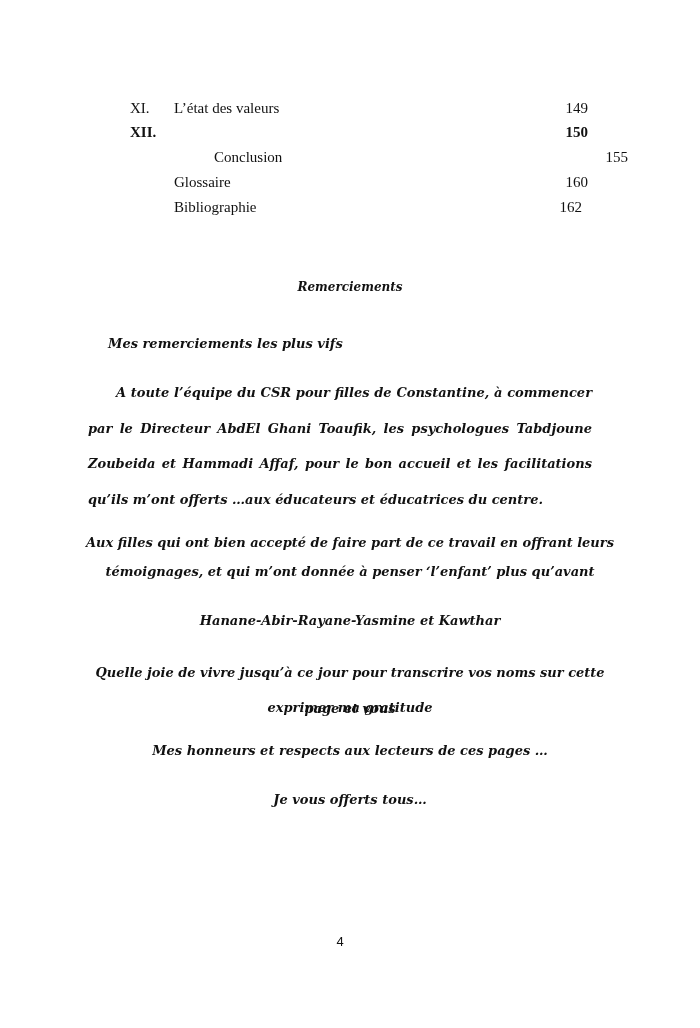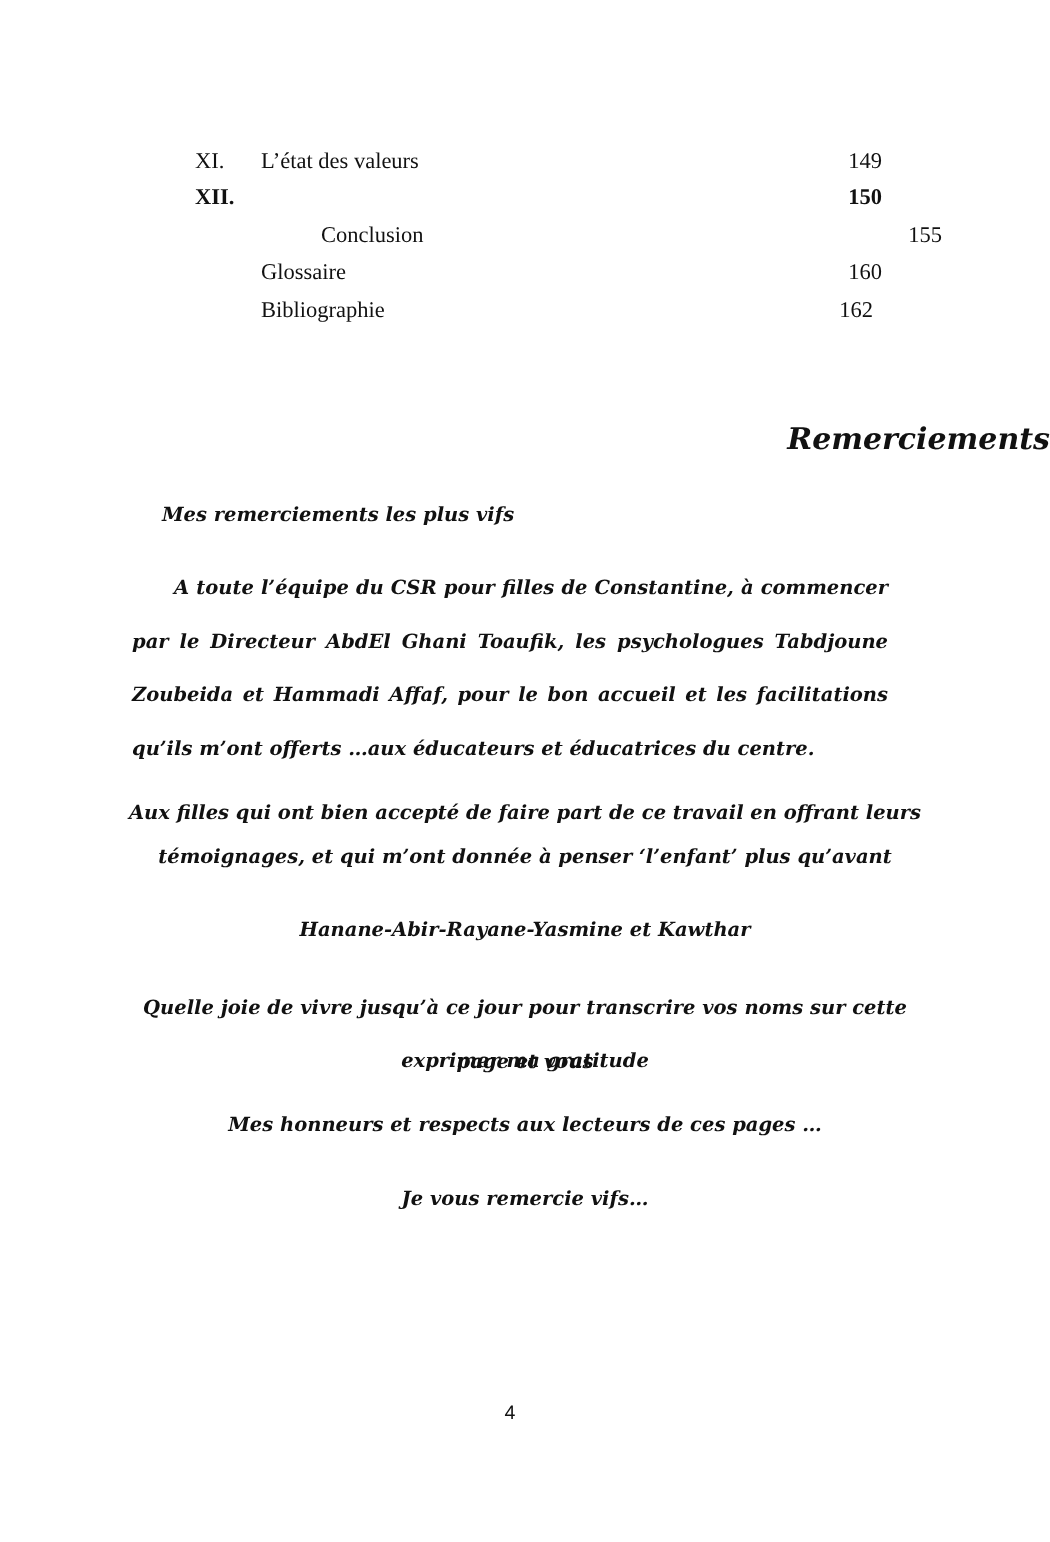--- a/index.html
+++ b/index.html
@@ -4,21 +4,21 @@
   <style>
     html, body { margin: 0; padding: 0; background: #ffffff; }
     body { width: 700px; height: 1028px; position: relative; overflow: hidden; color: #111; }
     .toc { position: absolute; left: 0; top: 0; width: 700px; font-family: "Liberation Serif", serif; font-size: 15px; }
     .toc-row { position: absolute; left: 0; width: 700px; height: 22px; }
     .toc-num { position: absolute; left: 130px; width: 40px; text-align: left; }
     .toc-title { position: absolute; left: 174px; }
     .toc-page { position: absolute; left: 540px; width: 48px; text-align: right; }
     .bold { font-weight: bold; }
     .script { font-family: "DejaVu Serif", serif; font-style: italic; font-weight: bold; color: #111; }
-    .heading { position: absolute; left: 0; width: 700px; top: 280px; text-align: right; font-size: 20px; }
+    .heading { position: absolute; left: 0; width: 700px; top: 280px; text-align: center; font-size: 12px; }
     .heading span { text-decoration: none; }
     .para { position: absolute; font-size: 13px; line-height: 35.5px; }
     .center { text-align: center; left: 80px; width: 540px; }
     .justify { text-align: justify; text-align-last: left; }
     .page-number { position: absolute; top: 934px; left: 320px; width: 40px; text-align: center; font-family: "Liberation Sans", sans-serif; font-size: 13px; }
   </style>
 </head>
 <body>
 
 <div class="toc">
@@ -61,15 +61,15 @@
 <div class="para script center" style="top:525px;">Aux filles qui ont bien accepté de faire part de ce travail en offrant leurs</div>
 <div class="para script center" style="top:554px;">témoignages, et qui m’ont donnée à penser ‘l’enfant’ plus qu’avant</div>
 
 <div class="para script center" style="top:603px;">Hanane-Abir-Rayane-Yasmine et Kawthar</div>
 
 <div class="para script center" style="left:84px; width:532px; top:655px;">Quelle joie de vivre jusqu’à ce jour pour transcrire vos noms sur cette page et vous</div>
 <div class="para script center" style="top:690px;">exprimer ma gratitude</div>
 
 <div class="para script center" style="top:733px;">Mes honneurs et respects aux lecteurs de ces pages …</div>
 
-<div class="para script center" style="top:782px;">Je vous remercie vifs…</div>
+<div class="para script center" style="top:782px;">Je vous offerts tous…</div>
 
 <div class="page-number">4</div>
 
 </body></html>

